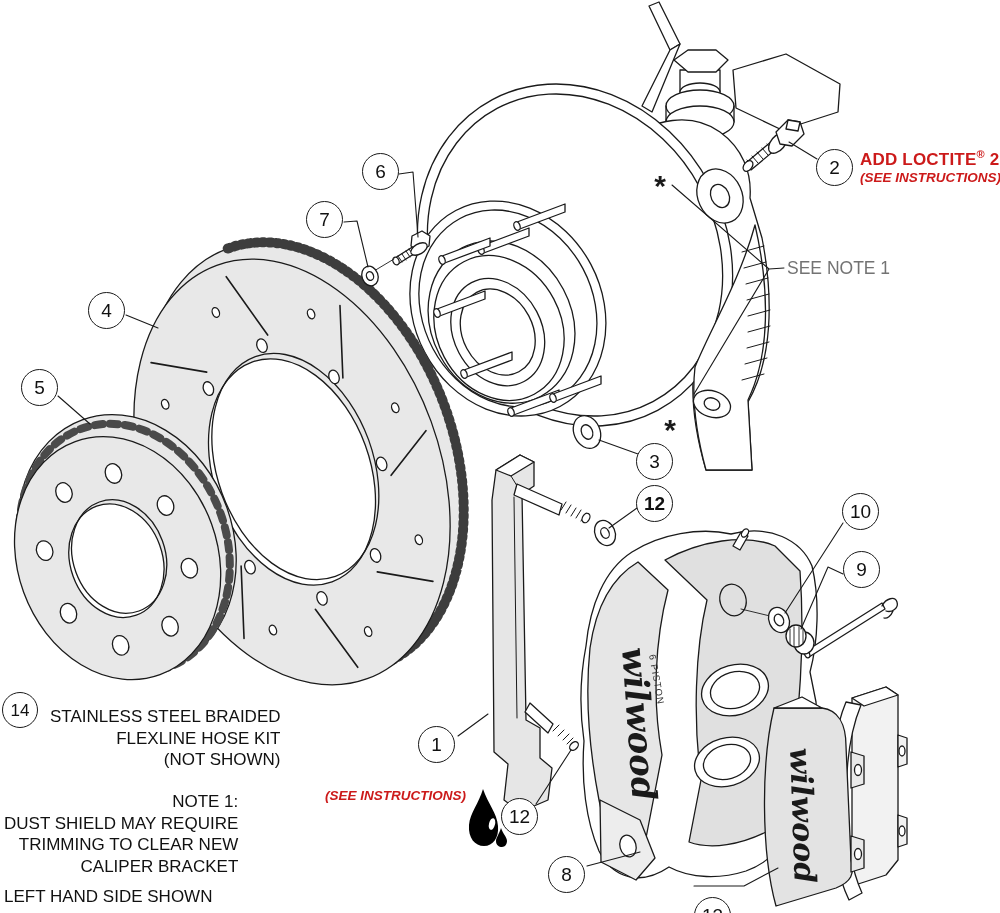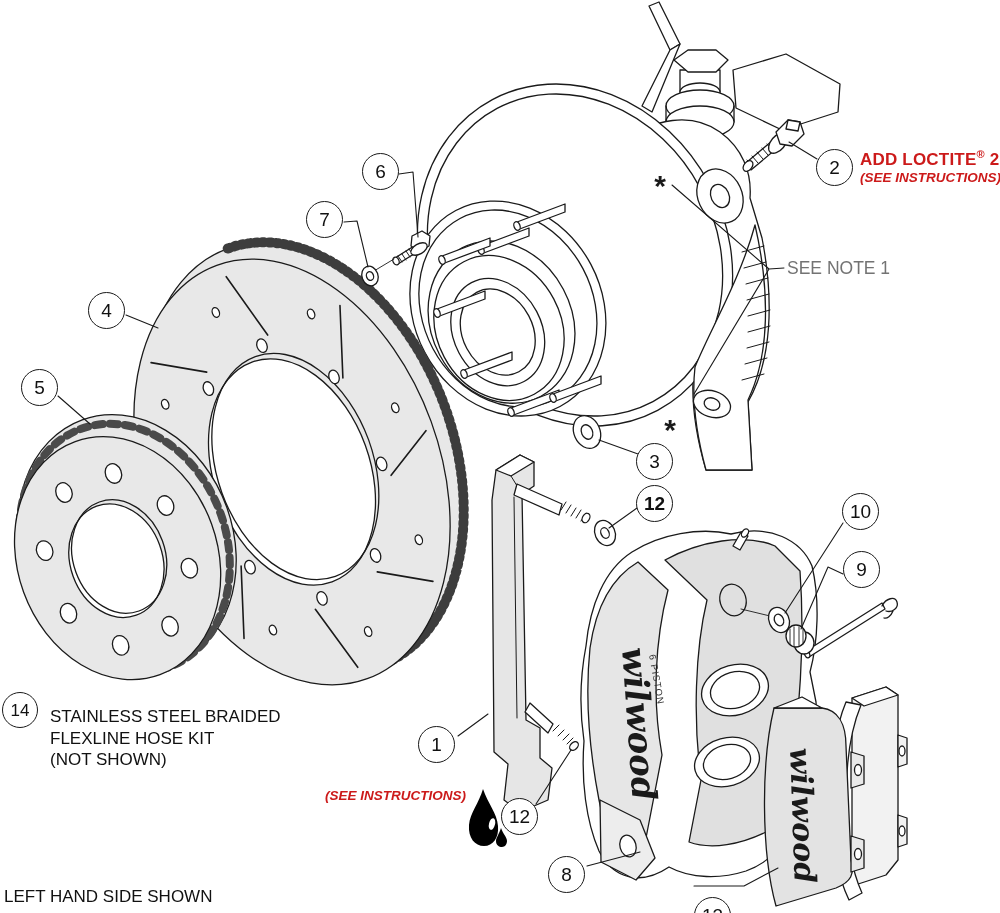--- a/index.html
+++ b/index.html
@@ -9,21 +9,21 @@
   .callout{position:absolute;width:37px;height:37px;border:1.8px solid #1a1a1a;border-radius:50%;
            background:#fff;display:flex;align-items:center;justify-content:center;
            font-size:19px;line-height:1;color:#111;box-sizing:border-box;}
   .callout.small{width:36px;height:36px;font-size:17px;}
   .label{position:absolute;white-space:nowrap;}
   .lbl-plain{font-size:17.5px;color:#737373;}
   .red-bold{font-size:17px;font-weight:bold;color:#cc1a1a;letter-spacing:0.2px;}
   .red-italic{font-size:13.5px;font-style:italic;font-weight:bold;color:#cc1a1a;}
   .reg-sup{font-size:11px;vertical-align:7px;}
   .num-after{margin-left:5px;}
-  .note-block{font-size:17px;line-height:21.5px;color:#111;}
+  .note-block{font-size:17px;line-height:21.5px;color:#111;text-align:right;}
   .right-align{text-align:right;}
 </style>
 </head>
 <body>
 
 <div class="stage">
 
   <svg class="art" viewBox="0 0 1000 913" xmlns="http://www.w3.org/2000/svg">
     <g stroke="#1a1a1a" stroke-width="1.3" fill="none" stroke-linejoin="round" stroke-linecap="round">
 
@@ -307,20 +307,26 @@
   </div>
 
   <div class="label lbl-plain" style="left:787px;top:258px;">SEE NOTE 1</div>
 
   <div class="label note-block" style="left:50px;top:706px;">
     <div>STAINLESS STEEL BRAIDED</div>
     <div>FLEXLINE HOSE KIT</div>
     <div>(NOT SHOWN)</div>
   </div>
 
+  <div class="label note-block" style="left:4px;top:791px;">
+    <div>NOTE 1:</div>
+    <div>DUST SHIELD MAY REQUIRE</div>
+    <div>TRIMMING TO CLEAR NEW</div>
+    <div>CALIPER BRACKET</div>
+  </div>
 
   <div class="label note-block" style="left:4px;top:886px;">LEFT HAND SIDE SHOWN</div>
 
   <div class="label right-align" style="left:256px;top:788px;width:210px;">
     <div class="red-italic">(SEE INSTRUCTIONS)</div>
   </div>
 
 </div>
 
 </body></html>

